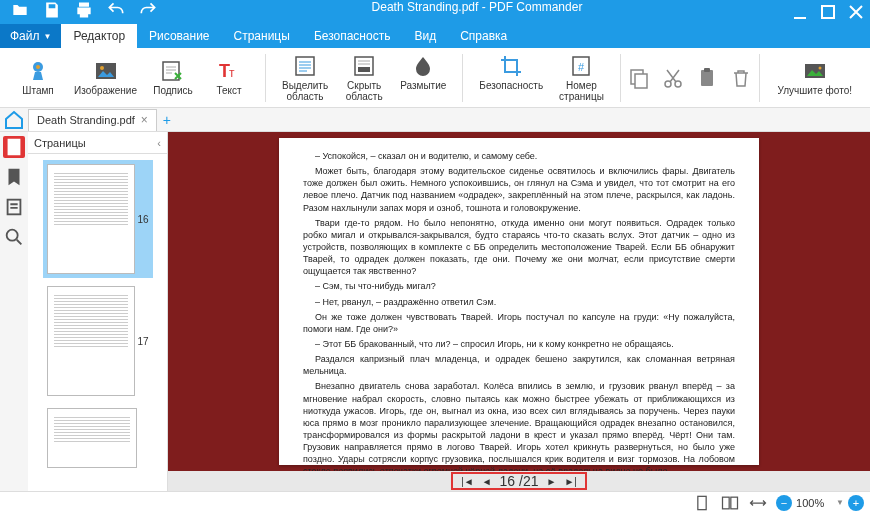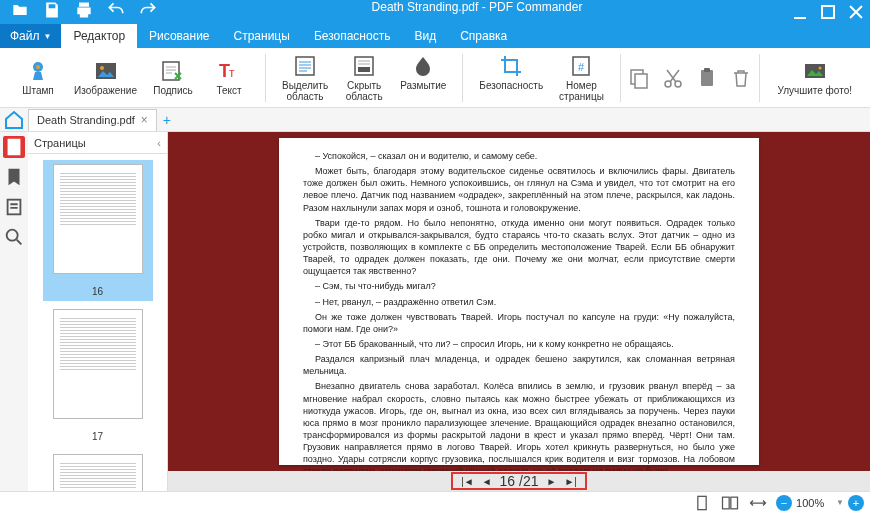--- a/index.html
+++ b/index.html
@@ -30,21 +30,21 @@
 .tab .x{color:#888;cursor:pointer;font-size:12px}
 .addtab{width:20px;display:flex;align-items:center;justify-content:center;color:#1e9be7;cursor:pointer;font-size:14px}
 .main{flex:1;display:flex;min-height:0}
 .leftbar{width:28px;background:#f5f5f5;display:flex;flex-direction:column;align-items:center;padding-top:4px;gap:8px}
 .leftbar .lic{width:22px;height:22px;display:flex;align-items:center;justify-content:center;cursor:pointer;color:#555}
 .leftbar .lic.active{background:#e03535;color:#fff;border-radius:2px}
 .thumbpanel{width:140px;background:#fff;border-right:1px solid #ddd;display:flex;flex-direction:column}
 .thumbhdr{height:22px;border-bottom:1px solid #ddd;display:flex;align-items:center;padding:0 6px;font-size:11px;color:#333;justify-content:space-between}
 .thumbhdr .col{cursor:pointer;color:#888}
 .thumbs{flex:1;overflow:auto;padding:6px;display:flex;flex-direction:column;gap:4px;align-items:center}
-.thumb{width:110px;display:flex;flex-direction:column;align-items:center;gap:12px;padding:4px;cursor:pointer}
+.thumb{width:110px;display:flex;align-items:center;gap:2px;padding:4px;cursor:pointer}
 .thumb.sel{background:#9dd4f7}
 .thumb .pg{width:90px;height:110px;background:#fff;border:1px solid #bbb;padding:6px}
 .thumb .pg .ln{height:1px;background:#ccc;margin:2px 0}
 .thumb .num{font-size:10px;color:#333}
 .content{flex:1;background:#7f1d1d;display:flex;flex-direction:column;min-width:0}
 .page-area{flex:1;overflow:auto;display:flex;justify-content:center;padding:6px 0}
 .page{width:480px;background:#fff;box-shadow:0 1px 3px rgba(0,0,0,.3);padding:12px 24px;font-size:9px;line-height:1.35;color:#222;font-family:"Times New Roman",serif;text-align:justify}
 .page p{margin-bottom:3px;text-indent:12px}
 .pager{height:20px;display:flex;align-items:center;justify-content:center;background:#e8e8e8}
 .pager-box{border:2px solid #e03535;height:18px;display:flex;align-items:center;gap:8px;padding:0 8px}

